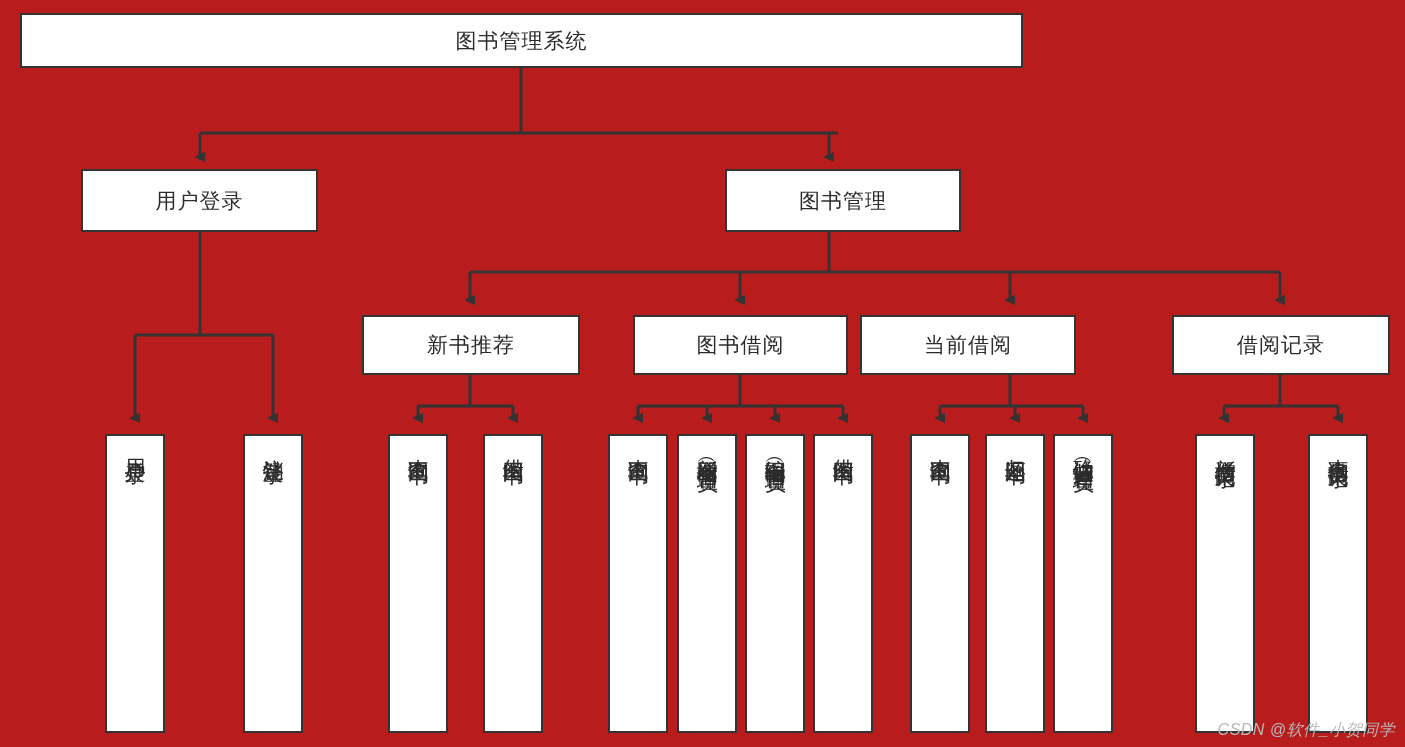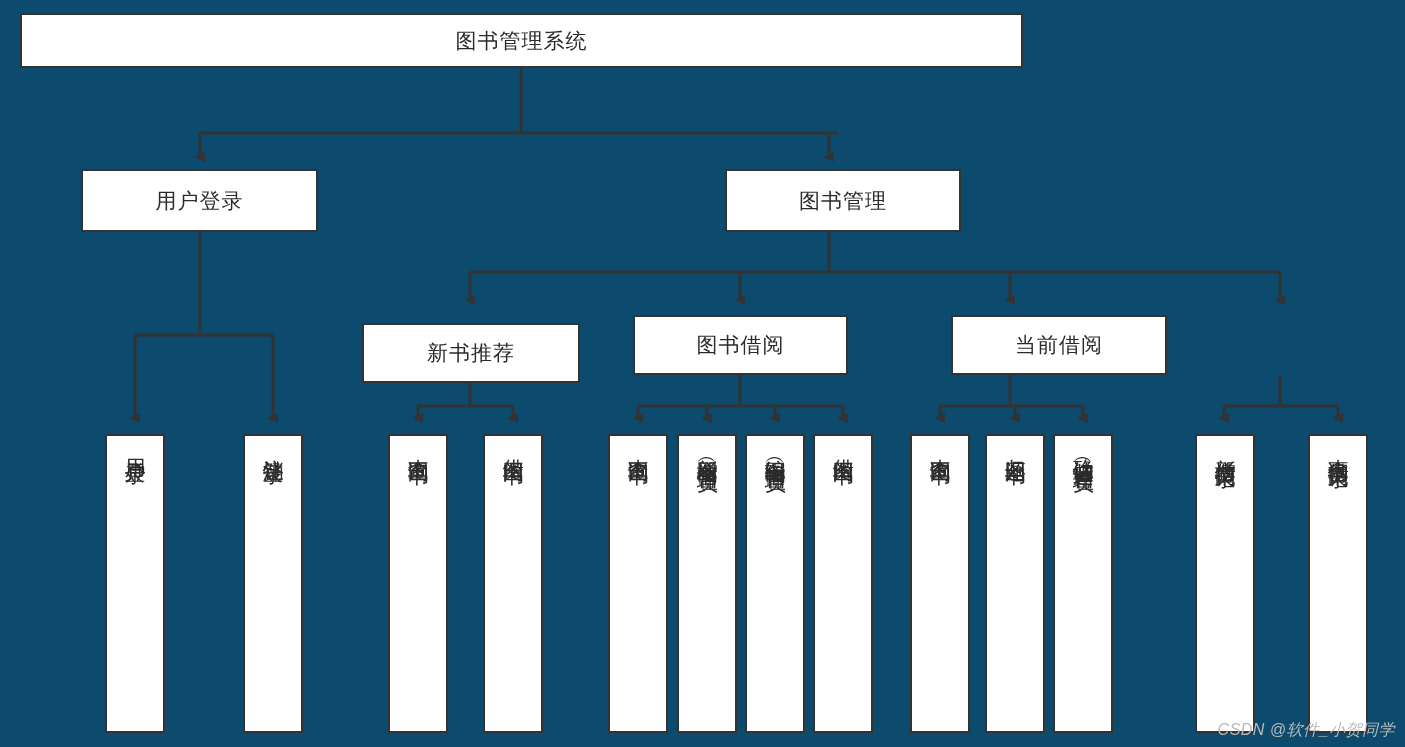--- a/index.html
+++ b/index.html
@@ -7,21 +7,21 @@
     padding: 0;
     background: #ffffff;
   }
   body {
     font-family: "Liberation Sans", "DejaVu Sans", sans-serif;
   }
   #canvas {
     position: relative;
     width: 1405px;
     height: 747px;
-    background: #0c4a6e;
+    background: #b91c1c;
     overflow: hidden;
   }
   #edges {
     position: absolute;
     left: 0;
     top: 0;
     width: 1405px;
     height: 747px;
   }
   .node {
@@ -127,28 +127,31 @@
     <span class="label">图书管理系统</span>
   </div>
 
   <div class="node h" style="left:81px; top:169px; width:237px; height:63px;">
     <span class="label">用户登录</span>
   </div>
   <div class="node h" style="left:711px; top:169px; width:236px; height:63px;margin-left:14px;">
     <span class="label">图书管理</span>
   </div>
 
-  <div class="node h" style="left:362px; top:323px; width:218px; height:60px;">
+  <div class="node h" style="left:362px; top:315px; width:218px; height:60px;">
     <span class="label">新书推荐</span>
   </div>
   <div class="node h" style="left:633px; top:315px; width:215px; height:60px;text-align:right;">
     <span class="label">图书借阅</span>
   </div>
-  <div class="node h" style="left:951px; top:315px; width:216px; height:60px;">
+  <div class="node h" style="left:860px; top:315px; width:216px; height:60px;">
     <span class="label">当前借阅</span>
+  </div>
+  <div class="node h" style="left:1172px; top:315px; width:218px; height:60px;">
+    <span class="label">借阅记录</span>
   </div>
 
   <div class="node v" style="left:105px; top:434px; width:60px; height:299px;">
     <span class="label">用户登录</span>
   </div>
   <div class="node v" style="left:243px; top:434px; width:60px; height:299px;">
     <span class="label">注销登录</span>
   </div>
 
   <div class="node v" style="left:388px; top:434px; width:60px; height:299px;">

